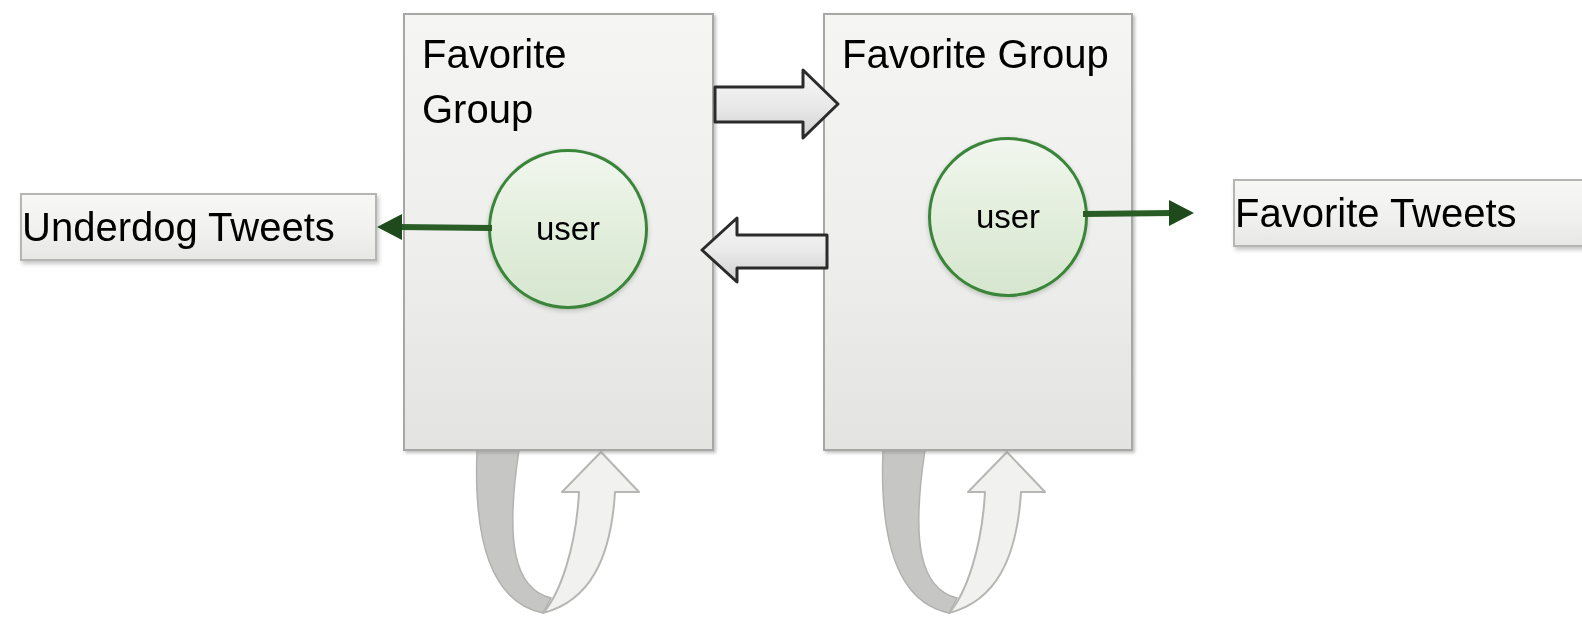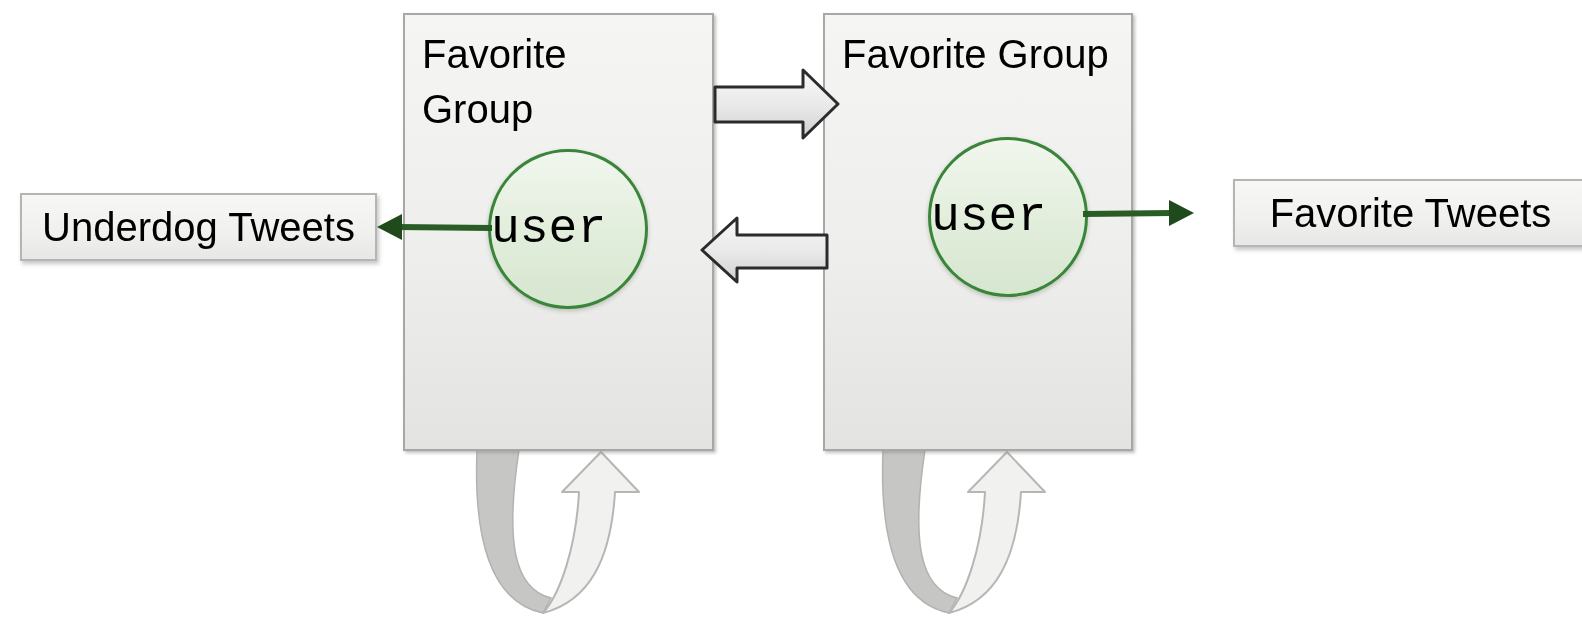--- a/index.html
+++ b/index.html
@@ -32,35 +32,34 @@
   #underdog-group .group-title{width:230px;}
   #favorite-group .group-title{white-space:nowrap;}
 
   .user-node{
     position:absolute;
     width:154px;height:154px;
     border-radius:50%;
     border:3px solid #3a853a;
     background:linear-gradient(180deg,#f1f6ee 0%,#e4efde 45%,#d6e6cf 100%);
     box-shadow:0 2px 4px rgba(130,145,125,0.45);
-    display:flex;align-items:center;
-    font-size:48px;color:#000;
+    display:flex;align-items:center;justify-content:center;
+    font-size:33px;color:#000;
     z-index:2;
-    font-family:Liberation Mono, monospace;
   }
   #underdog-user{left:488px;top:149px;}
   #favorite-user{left:928px;top:137px;}
 
   .tweet-box{
     position:absolute;
     height:64px;
     background:linear-gradient(180deg,#f7f7f5 0%,#f0f0ee 60%,#e7e7e5 100%);
     border:2px solid #b5b5b3;
     box-shadow:2px 3px 4px rgba(130,130,130,0.45);
-    display:flex;align-items:center;justify-content:center;
+    display:flex;align-items:center;
     font-size:40px;color:#000;white-space:nowrap;
     z-index:1;
   }
   #underdog-tweets{left:20px;top:193px;width:353px;}
   #favorite-tweets{left:1193px;top:179px;width:351px;margin-left:40px;}
 </style>
 </head>
 <body>
 
 <div id="canvas">

